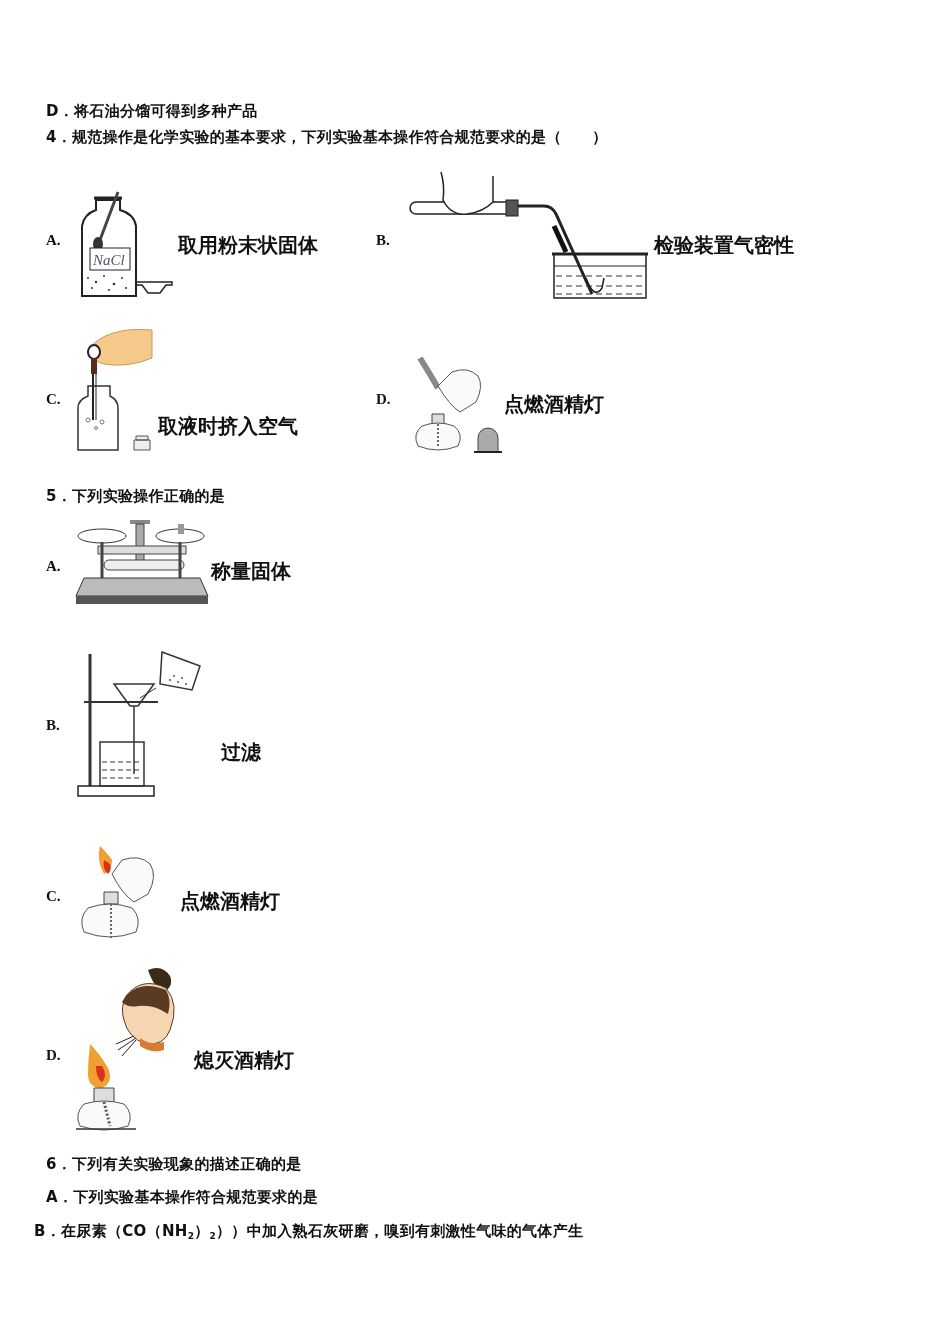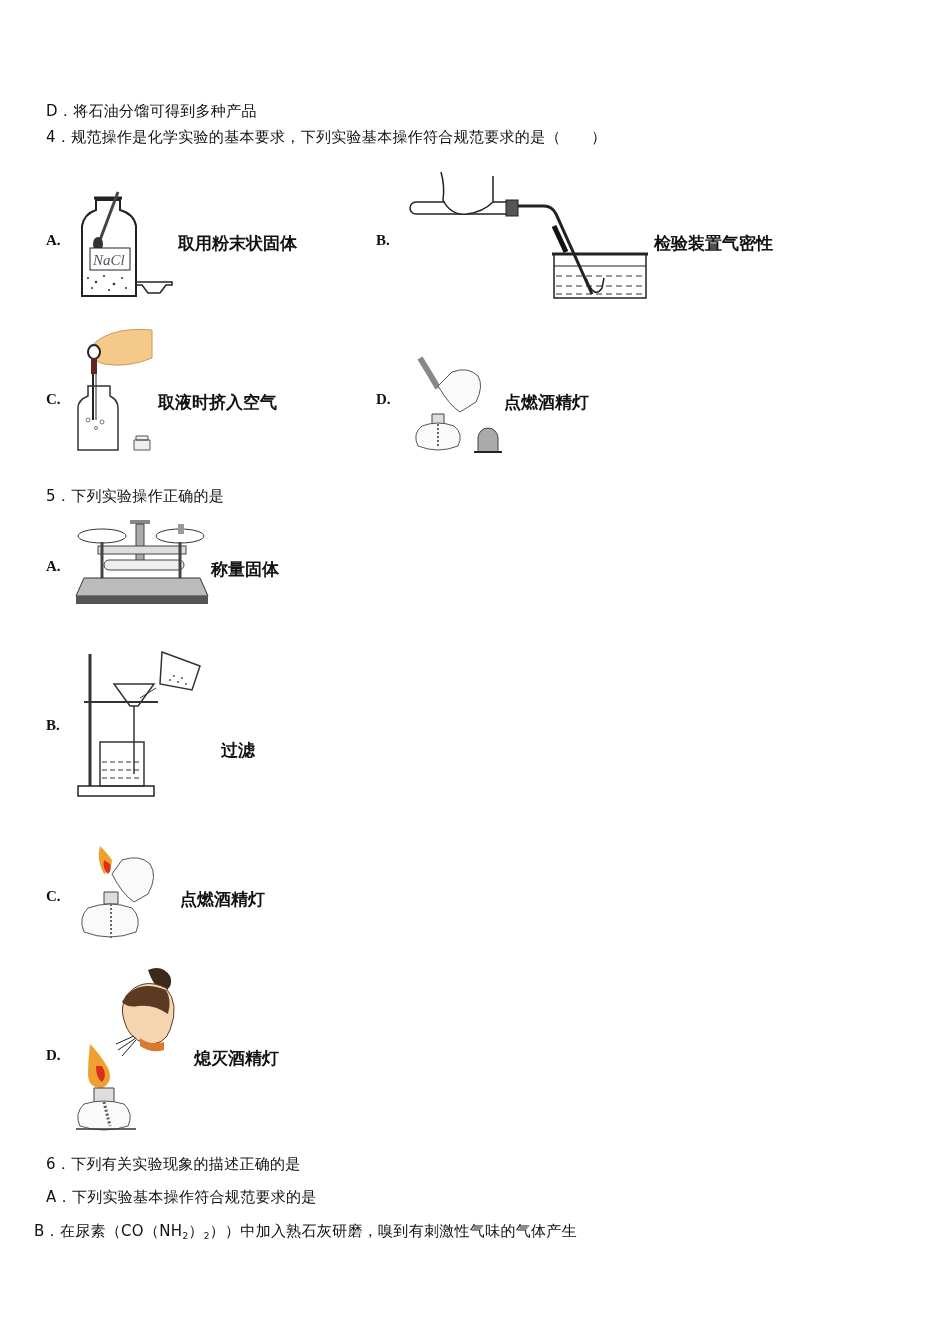--- a/index.html
+++ b/index.html
@@ -1,20 +1,20 @@
 <!DOCTYPE html>
 <html><head>
 <meta charset="utf-8">
 <style>
   html, body { margin: 0; padding: 0; background: #ffffff; }
   body { width: 950px; height: 1344px; position: relative; overflow: hidden;
          font-family: "DejaVu Sans", "Liberation Sans", sans-serif; color: #111; }
-  .line { position: absolute; font-size: 15px; font-weight: normal; white-space: nowrap; letter-spacing: 0.3px; }
+  .line { position: absolute; font-size: 15px; font-weight: bold; white-space: nowrap; letter-spacing: 0.3px; }
   .opt-label { position: absolute; font-family: "Liberation Serif", "DejaVu Serif", serif; font-weight: bold; font-size: 15px; }
-  .caption { position: absolute; font-size: 17px; font-weight: bold; white-space: nowrap; }
+  .caption { position: absolute; font-size: 20px; font-weight: bold; white-space: nowrap; }
   .fig { position: absolute; font-style: italic; }
   svg { display: block; }
   sub { font-size: 9px; vertical-align: -3px; }
 </style>
 </head>
 <body>
 
 <div class="line" style="left:46px; top:102px;">
   <span>D．</span><span>将石油分馏可得到多种产品</span>
 </div>
@@ -78,21 +78,21 @@
     <line x1="22" y1="46" x2="22" y2="92" stroke="#222" stroke-width="1"></line>
     <path d="M14 58 h22 v10 q8 4 8 12 v42 h-40 v-42 q0 -8 10 -12z" fill="none" stroke="#333" stroke-width="1.5"></path>
     <g fill="none" stroke="#777">
         <circle cx="14" cy="92" r="2"></circle>
         <circle cx="28" cy="94" r="2"></circle>
         <circle cx="22" cy="100" r="1.5"></circle>
       </g>
     <path d="M62 108 h12 v4 h-12z M60 112 h16 v10 h-16z" fill="#eee" stroke="#555"></path>
   </svg>
 </div>
-<div class="caption" style="left:158px; top:391px;font-family:Liberation Serif, serif;">取液时挤入空气</div>
+<div class="caption" style="left:158px; top:413px;font-family:Liberation Serif, serif;">取液时挤入空气</div>
 
 <div class="opt-label" style="left:376px; top:391px;">D.</div>
 <div class="fig" style="left:406px; top:356px;">
   <svg width="100" height="100" viewBox="0 0 100 100">
     <path d="M14 2 q10 16 18 30" fill="none" stroke="#888" stroke-width="6"></path>
     <path d="M32 30 l14 -14 q16 -6 26 4 q6 10 -2 26 l-16 10 q-10 -6 -22 -26z" fill="#fafafa" stroke="#555"></path>
     <path d="M26 58 h12 v10 h-12z" fill="#ddd" stroke="#444"></path>
     <path d="M16 70 q16 -6 32 0 q10 8 4 20 q-20 8 -40 0 q-6 -12 4 -20z" fill="#fafafa" stroke="#555"></path>
     <line x1="32" y1="68" x2="32" y2="90" stroke="#666" stroke-width="2" stroke-dasharray="2 2"></line>
     <path d="M72 96 v-14 a10 10 0 0 1 20 0 v14z" fill="#aaa" stroke="#444"></path>

